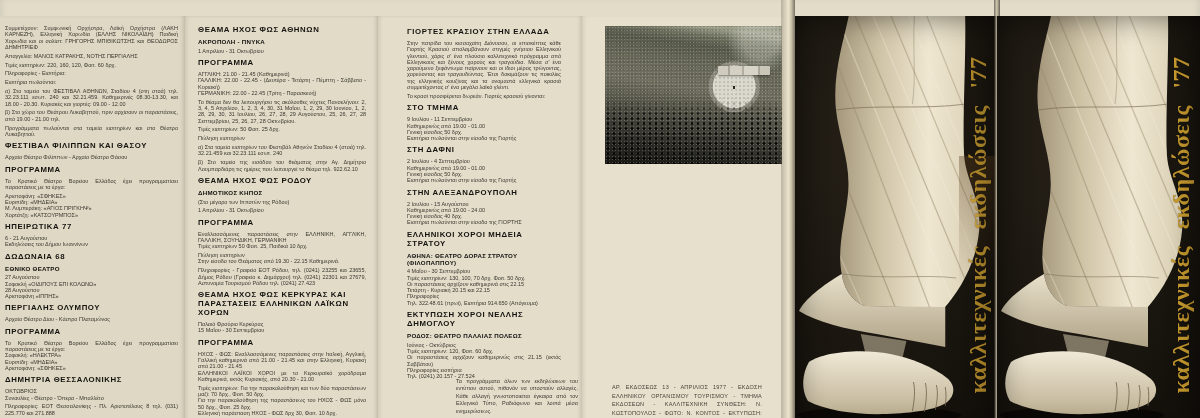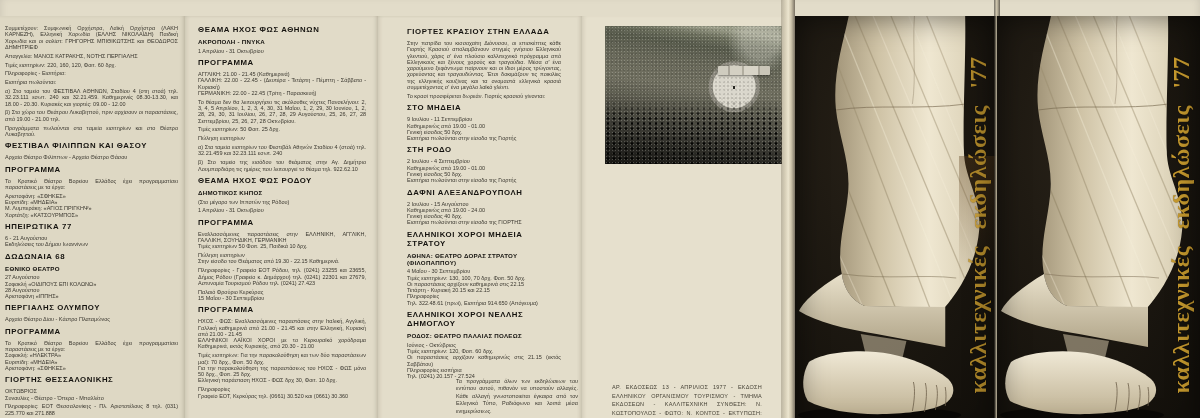--- a/index.html
+++ b/index.html
@@ -152,21 +152,21 @@
 Σοφοκλή «ΟΙΔΙΠΟΥΣ ΕΠΙ ΚΟΛΩΝΩ»
 28 Αυγούστου
 Αριστοφάνη «ΙΠΠΗΣ»</div>
     <div class="h1">ΠΕΡΓΙΑΛΗΣ ΟΛΥΜΠΟΥ</div>
     <div class="p">Αρχαίο Θέατρο Δίου - Κάστρο Πλαταμώνος</div>
     <div class="h1">ΠΡΟΓΡΑΜΜΑ</div>
     <div class="p">Το Κρατικό Θέατρο Βορείου Ελλάδος έχει προγραμματίσει παραστάσεις με τα έργα:
 Σοφοκλή: «ΗΛΕΚΤΡΑ»
 Ευριπίδη: «ΜΗΔΕΙΑ»
 Αριστοφάνη: «ΣΦΗΚΕΣ»</div>
-    <div class="h1">ΓΙΟΡΤΗΣ ΘΕΣΣΑΛΟΝΙΚΗΣ</div>
+    <div class="h1">ΔΗΜΗΤΡΙΑ ΘΕΣΣΑΛΟΝΙΚΗΣ</div>
     <div class="p">ΟΚΤΩΒΡΙΟΣ
 Συναυλίες - Θέατρο - Όπερα - Μπαλλέτο</div>
     <div class="p">Πληροφορίες: ΕΟΤ Θεσσαλονίκης - Πλ. Αριστοτέλους 8 τηλ. (031) 225.770 και 271.888</div>
   </div>
 
   <div class="panel" id="p2">
     <div class="h1">ΘΕΑΜΑ ΗΧΟΣ ΦΩΣ ΑΘΗΝΩΝ</div>
     <div class="h2">ΑΚΡΟΠΟΛΗ - ΠΝΥΚΑ</div>
     <div class="p">1 Απριλίου - 31 Οκτωβρίου</div>
     <div class="h1">ΠΡΟΓΡΑΜΜΑ</div>
@@ -181,60 +181,61 @@
     <div class="h1">ΘΕΑΜΑ ΗΧΟΣ ΦΩΣ ΡΟΔΟΥ</div>
     <div class="h2">ΔΗΜΟΤΙΚΟΣ ΚΗΠΟΣ</div>
     <div class="p">(Στο μέγαρο των Ιπποτών της Ρόδου)</div>
     <div class="p">1 Απριλίου - 31 Οκτωβρίου</div>
     <div class="h1">ΠΡΟΓΡΑΜΜΑ</div>
     <div class="p">Εναλλασσόμενες παραστάσεις στην ΕΛΛΗΝΙΚΗ, ΑΓΓΛΙΚΗ, ΓΑΛΛΙΚΗ, ΣΟΥΗΔΙΚΗ, ΓΕΡΜΑΝΙΚΗ
 Τιμές εισιτηρίων 50 Φοιτ. 25, Παιδικά 10 δρχ.</div>
     <div class="p">Πώληση εισιτηρίων
 Στην είσοδο του Θεάματος από 19.30 - 22.15 Καθημερινά.</div>
     <div class="p">Πληροφορίες - Γραφείο ΕΟΤ Ρόδου, τηλ. (0241) 23255 και 23655, Δήμος Ρόδου (Γραφείο κ. Δημάρχου) τηλ. (0241) 22301 και 27679, Αστυνομία Τουρισμού Ρόδου τηλ. (0241) 27.423</div>
+    <div class="h1">ΘΕΑΜΑ ΗΧΟΣ ΦΩΣ ΚΕΡΚΥΡΑΣ ΚΑΙ ΠΑΡΑΣΤΑΣΕΙΣ ΕΛΛΗΝΙΚΩΝ ΛΑΪΚΩΝ ΧΟΡΩΝ</div>
     <div class="p">Παλαιό Φρούριο Κερκύρας
 15 Μαΐου - 30 Σεπτεμβρίου</div>
     <div class="h1">ΠΡΟΓΡΑΜΜΑ</div>
     <div class="p">ΗΧΟΣ - ΦΩΣ: Εναλλασσόμενες παραστάσεις στην Ιταλική, Αγγλική, Γαλλική καθημερινά από 21.00 - 21.45 και στην Ελληνική, Κυριακή από 21.00 - 21.45
 ΕΛΛΗΝΙΚΟΙ ΛΑΪΚΟΙ ΧΟΡΟΙ με το Κερκυραϊκό χορόδραμα Καθημερινά, εκτός Κυριακής, από 20.30 - 21.00</div>
     <div class="p">Τιμές εισιτηρίων: Για την παρακολούθηση και των δύο παραστάσεων μαζί: 70 δρχ., Φοιτ. 50 δρχ.
 Για την παρακολούθηση της παραστάσεως του ΗΧΟΣ - ΦΩΣ μόνο 50 δρχ., Φοιτ. 25 δρχ.
 Ελληνική παράσταση ΗΧΟΣ - ΦΩΣ δρχ 30, Φοιτ. 10 δρχ.</div>
     <div class="p">Πληροφορίες
 Γραφείο ΕΟΤ, Κερκύρας τηλ. (0661) 30.520 και (0661) 30.360</div>
   </div>
 
   <div class="panel" id="p3">
     <div class="h1">ΓΙΟΡΤΕΣ ΚΡΑΣΙΟΥ ΣΤΗΝ ΕΛΛΑΔΑ</div>
     <div class="p">Στην πατρίδα του κισσοχαίτη Διόνυσου, οι επισκέπτες κάθε Γιορτής Κρασιού απολαμβάνουν στιγμές γνήσιου Ελληνικού γλεντιού, χάρις σ' ένα πλούσιο καλλιτεχνικό πρόγραμμα από Ελληνικούς και ξένους χορούς και τραγούδια. Μέσα σ' ένα χαρούμενο ξεφάντωμα παίρνουν και οι ίδιοι μέρος τρώγοντας, χορεύοντας και τραγουδώντας. Έτσι δοκιμάζουν τις ποικιλίες της ελληνικής κουζίνας και τα ονομαστά ελληνικά κρασιά συμμετέχοντας σ' ένα μεγάλο λαϊκό γλέντι.</div>
     <div class="p">Το κρασί προσφέρεται δωρεάν. Γιορτές κρασιού γίνονται:</div>
-    <div class="h1">ΣΤΟ ΜΗΔΕΙΑ</div>
+    <div class="h1">ΣΤΟ ΤΜΗΜΑ</div>
     <div class="p">9 Ιουλίου - 11 Σεπτεμβρίου
 Καθημερινώς από 19.00 - 01.00
 Γενική είσοδος 50 δρχ.
 Εισιτήρια πωλούνται στην είσοδο της Γιορτής</div>
-    <div class="h1">ΣΤΗ ΡΟΔΟ</div>
+    <div class="h1">ΣΤΗ ΔΑΦΝΙ</div>
     <div class="p">2 Ιουλίου - 4 Σεπτεμβρίου
 Καθημερινώς από 19.00 - 01.00
 Γενική είσοδος 50 δρχ.
 Εισιτήρια πωλούνται στην είσοδο της Γιορτής</div>
-    <div class="h1">ΔΑΦΝΙ ΑΛΕΞΑΝΔΡΟΥΠΟΛΗ</div>
+    <div class="h1">ΣΤΗΝ ΑΛΕΞΑΝΔΡΟΥΠΟΛΗ</div>
     <div class="p">2 Ιουλίου - 15 Αυγούστου
 Καθημερινώς από 19.00 - 24.00
 Γενική είσοδος 40 δρχ.
 Εισιτήρια πωλούνται στην είσοδο της ΓΙΟΡΤΗΣ</div>
     <div class="h1">ΕΛΛΗΝΙΚΟΙ ΧΟΡΟΙ ΜΗΔΕΙΑ ΣΤΡΑΤΟΥ</div>
     <div class="h2">ΑΘΗΝΑ: ΘΕΑΤΡΟ ΔΟΡΑΣ ΣΤΡΑΤΟΥ (ΦΙΛΟΠΑΠΠΟΥ)</div>
     <div class="p">4 Μαΐου - 30 Σεπτεμβρίου
 Τιμές εισιτηρίων: 130, 100, 70 δρχ. Φοιτ. 50 δρχ.
 Οι παραστάσεις αρχίζουν καθημερινά στις 22.15
 Τετάρτη - Κυριακή 20.15 και 22.15
 Πληροφορίες
 Τηλ. 322.48.61 (πρωί), Εισιτήρια 914.650 (Απόγευμα)</div>
-    <div class="h1">ΕΛΛΗΝΙΚΟΙ ΧΟΡΟΙ ΝΕΛΛΗΣ ΔΗΜΟΓΛΟΥ</div>
+    <div class="h1">ΕΚΤΥΠΩΣΗ ΧΟΡΟΙ ΝΕΛΛΗΣ ΔΗΜΟΓΛΟΥ</div>
     <div class="h2">ΡΟΔΟΣ: ΘΕΑΤΡΟ ΠΑΛΑΙΑΣ ΠΟΛΕΩΣ</div>
     <div class="p">Ιούνιος - Οκτώβριος
 Τιμές εισιτηρίων: 120, Φοιτ. 60 δρχ.
 Οι παραστάσεις αρχίζουν καθημερινώς στις 21.15 (εκτός Σαββάτου)
 Πληροφορίες εισιτήρια
 Τηλ. (0241) 20.157 - 27.524</div>
     <div class="note">Τα προγράμματα όλων των εκδηλώσεων του εντύπου αυτού, πιθανόν να υποστούν αλλαγές. Κάθε αλλαγή γνωστοποιείται έγκαιρα από τον Ελληνικό Τύπο, Ραδιόφωνο και λοιπά μέσα ενημερώσεως.</div>
   </div>
 
   <div class="panel" id="p4">

